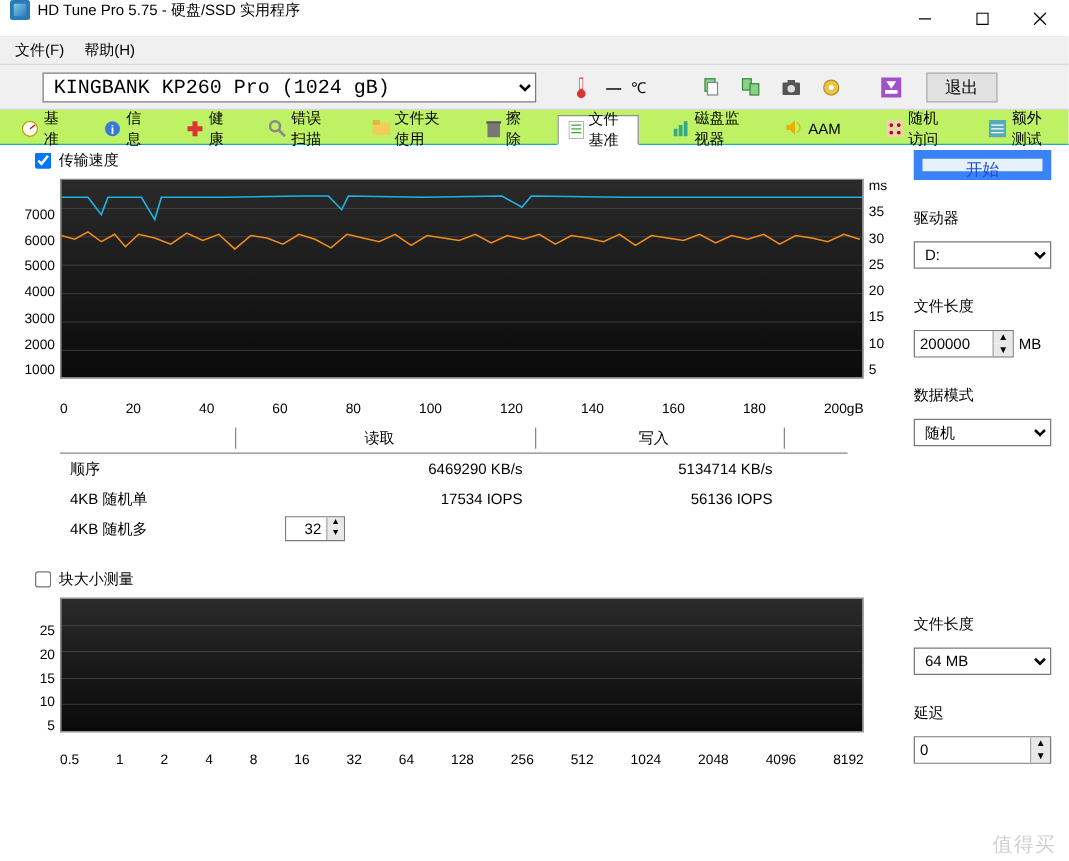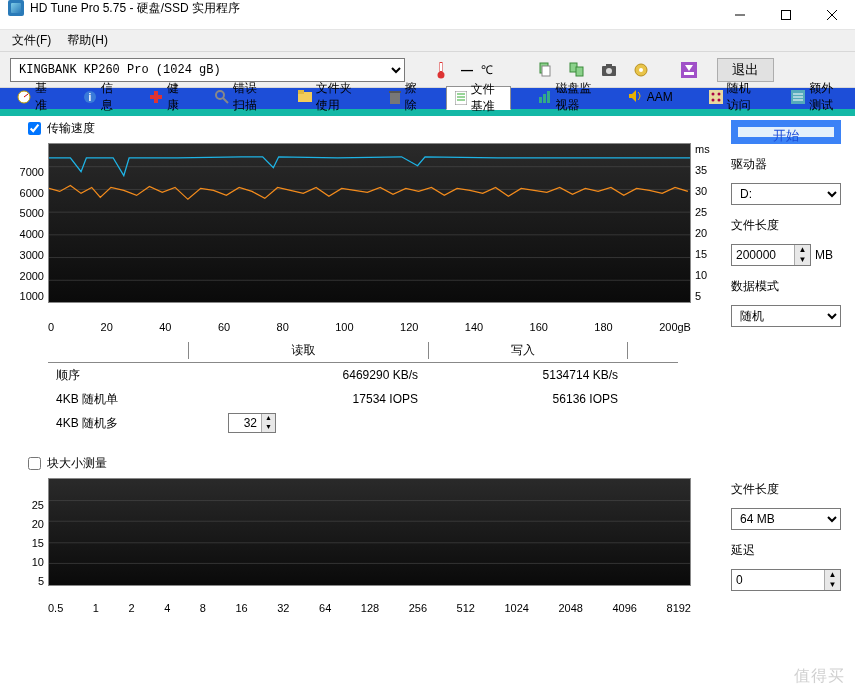--- a/index.html
+++ b/index.html
@@ -6,25 +6,25 @@
 body { font-family: "Microsoft YaHei", "SimSun", Tahoma, sans-serif; font-size: 12px; background: #fff; width: 855px; height: 689px; overflow: hidden; }
 .titlebar { height: 30px; background: #fff; display: flex; border-bottom: 1px solid #e5e5e5; }
 .titlebar .ticon { width: 16px; height: 16px; margin: 0 6px 0 8px; background: #2a7ab8; border-radius: 2px; position: relative; }
 .titlebar .ticon::after { content: ""; position: absolute; inset: 3px; background: linear-gradient(135deg,#7fcce8,#2a7ab8); border-radius: 1px; }
 .titlebar .ttxt { flex: 1; font-size: 12px; color: #000; }
 .winbtns { display: flex; }
 .winbtn { width: 46px; height: 30px; display: flex; align-items: center; justify-content: center; color: #000; }
 .menubar { height: 22px; background: #f0f0f0; display: flex; align-items: center; padding: 0 4px; border-bottom: 1px solid #d8d8d8; }
 .menuitem { padding: 2px 8px; }
 .toolbar1 { height: 36px; background: #f0f0f0; display: flex; align-items: center; padding: 4px 10px; gap: 8px; border-bottom: 1px solid #d8d8d8; }
-.devsel { width: 395px; height: 24px; font-family: "Courier New", monospace; font-size: 12px; border: 1px solid #7a7a7a; background: #fff; padding: 0 4px; }
+.devsel { width: 395px; height: 24px; font-family: "Courier New", monospace; font-size: 16px; border: 1px solid #7a7a7a; background: #fff; padding: 0 4px; margin-left: 24px; }
 .tsep { width: 8px; }
 .tbn { width: 24px; height: 24px; border: 1px solid transparent; display: inline-flex; align-items: center; justify-content: center; }
 .exitbtn { height: 24px; padding: 0 14px; border: 1px solid #adadad; background: #e1e1e1; margin-left: 8px; }
-.tabbar { height: 28px; background: #1d4ed8; display: flex; align-items: flex-end; padding: 0 8px; border-bottom: 7px solid #14b8a6; gap: 18px; }
+.tabbar { height: 28px; background: #bef264; display: flex; align-items: flex-end; padding: 0 8px; border-bottom: 1px solid #14b8a6; gap: 18px; }
 .tab { height: 24px; display: flex; align-items: center; gap: 4px; padding: 0 8px; border: 1px solid transparent; }
 .tab.active { background: #fff; border: 1px solid #919191; border-bottom-color: #fff; position: relative; top: 1px; }
 .tabicon { width: 14px; height: 14px; display: inline-block; }
 .content { padding: 4px 14px; height: calc(689px - 30px - 22px - 36px - 28px); overflow: hidden; }
 .row { display: flex; gap: 18px; }
 .plotcol { flex: 1; }
 .sidecol { width: 110px; display: flex; flex-direction: column; gap: 10px; }
 .cb { display: flex; align-items: center; gap: 6px; margin: 0 0 6px 14px; }
 .cb input { width: 13px; height: 13px; }
 .plotwrap { display: flex; }
@@ -40,21 +40,21 @@
 .trow .lab { width: 140px; padding-left: 8px; }
 .trow .c1 { width: 240px; text-align: right; padding-right: 10px; }
 .trow .c2 { width: 200px; text-align: right; padding-right: 10px; }
 .trow.head { border-bottom: 1px solid #888; }
 .trow.head .c1, .trow.head .c2 { text-align: center; border-left: 1px solid #888; }
 .trow.head .c2 { border-right: 1px solid #888; }
 .spin { display: inline-flex; align-items: center; border: 1px solid #7a7a7a; height: 20px; background: #fff; margin-left: 40px; }
 .spin input { width: 32px; border: none; text-align: right; padding-right: 4px; font-size: 12px; height: 18px; }
 .spin .arrows { width: 14px; display: flex; flex-direction: column; }
 .spin .arrows span { height: 9px; font-size: 7px; line-height: 7px; text-align: center; background: #e8e8e8; border-left: 1px solid #aaa; }
-.sidelbl { font-size: 12px; margin-top: 2px; }
+.sidelbl { font-size: 12px; margin-top: 12px; }
 .sidectl { height: 22px; width: 100%; border: 1px solid #7a7a7a; background: #fff; font-size: 12px; padding: 0 4px; }
 .sidebtn { height: 24px; width: 100%; border: 7px solid #3b82f6; background: #e5f1fb; color: #1d4ed8; }
 .sidecol .unit { font-size: 12px; margin-left: 4px; }
 .spinblock { display: flex; align-items: center; }
 .spin2 { display: inline-flex; border: 1px solid #7a7a7a; height: 22px; background: #fff; }
 .spin2 input { width: 62px; border: none; text-align: left; padding: 0 4px; font-size: 12px; }
 .spin2 .arrows { width: 16px; display: flex; flex-direction: column; }
 .spin2 .arrows span { flex: 1; font-size: 8px; line-height: 9px; text-align: center; background: #e8e8e8; border-left: 1px solid #aaa; }
 svg.line { position: absolute; inset: 0; width: 100%; height: 100%; }
 .watermark { position: absolute; right: 10px; bottom: 2px; font-size: 16px; color: rgba(120,120,120,0.35); letter-spacing: 1px; font-family: sans-serif; pointer-events: none; }

